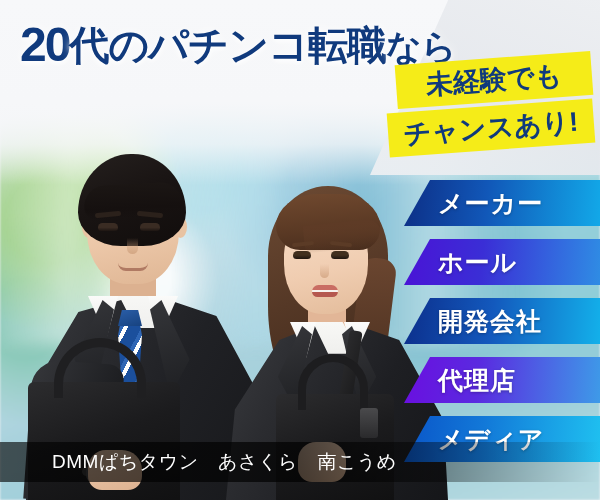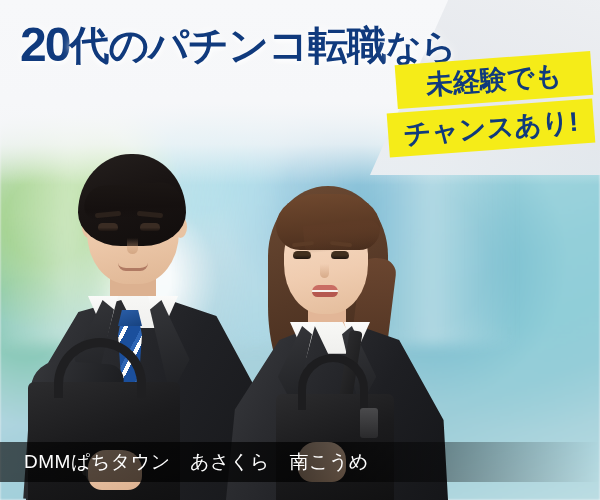--- a/index.html
+++ b/index.html
@@ -332,21 +332,21 @@
   .cat-3 { background:linear-gradient(95deg,#6a0fe0 0%,#5a2ae0 38%,#3e9ae8 100%); }
   .cat-4 { background:linear-gradient(95deg,#0a55c8 0%,#1278d8 40%,#1fc0f0 100%); }
 
   
   .caption {
     position:absolute; left:0; bottom:18px; width:100%; height:40px; z-index:24;
     background:linear-gradient(90deg,rgba(0,0,0,.62) 0%,rgba(0,0,0,.70) 50%,rgba(0,0,0,0) 100%);
     display:flex; align-items:center;
   }
   .caption-text{
-    color:#ffffff; font-size:19px; padding-left:24px; letter-spacing:.5px; white-space:nowrap;
+    color:#ffffff; font-size:19px; padding-left:52px; letter-spacing:.5px; white-space:nowrap;
   }
 </style>
 </head>
 <body>
 
 <div id="banner">
 
   <div class="bg-photo"></div>
   <div class="bg-streaks"></div>
   <div class="top-wash"></div>
@@ -413,18 +413,35 @@
   <div class="headline">
     <span class="num">20</span><span>代のパチンコ転職</span><span class="sm">なら</span>
   </div>
 
 
   <div class="badge">
     <div class="badge-row badge-row-1">未経験でも</div>
     <div class="badge-row badge-row-2">チャンスあり!</div>
   </div>
 
+  <div class="cats">
+    <div class="cat cat-0">
+      <span class="cat-label">メーカー</span>
+    </div>
+    <div class="cat cat-1">
+      <span class="cat-label">ホール</span>
+    </div>
+    <div class="cat cat-2">
+      <span class="cat-label">開発会社</span>
+    </div>
+    <div class="cat cat-3">
+      <span class="cat-label">代理店</span>
+    </div>
+    <div class="cat cat-4">
+      <span class="cat-label">メディア</span>
+    </div>
+  </div>
 
   <div class="caption">
     <span class="caption-text">DMMぱちタウン　あさくら　南こうめ</span>
   </div>
 
 </div>
 
 </body></html>

